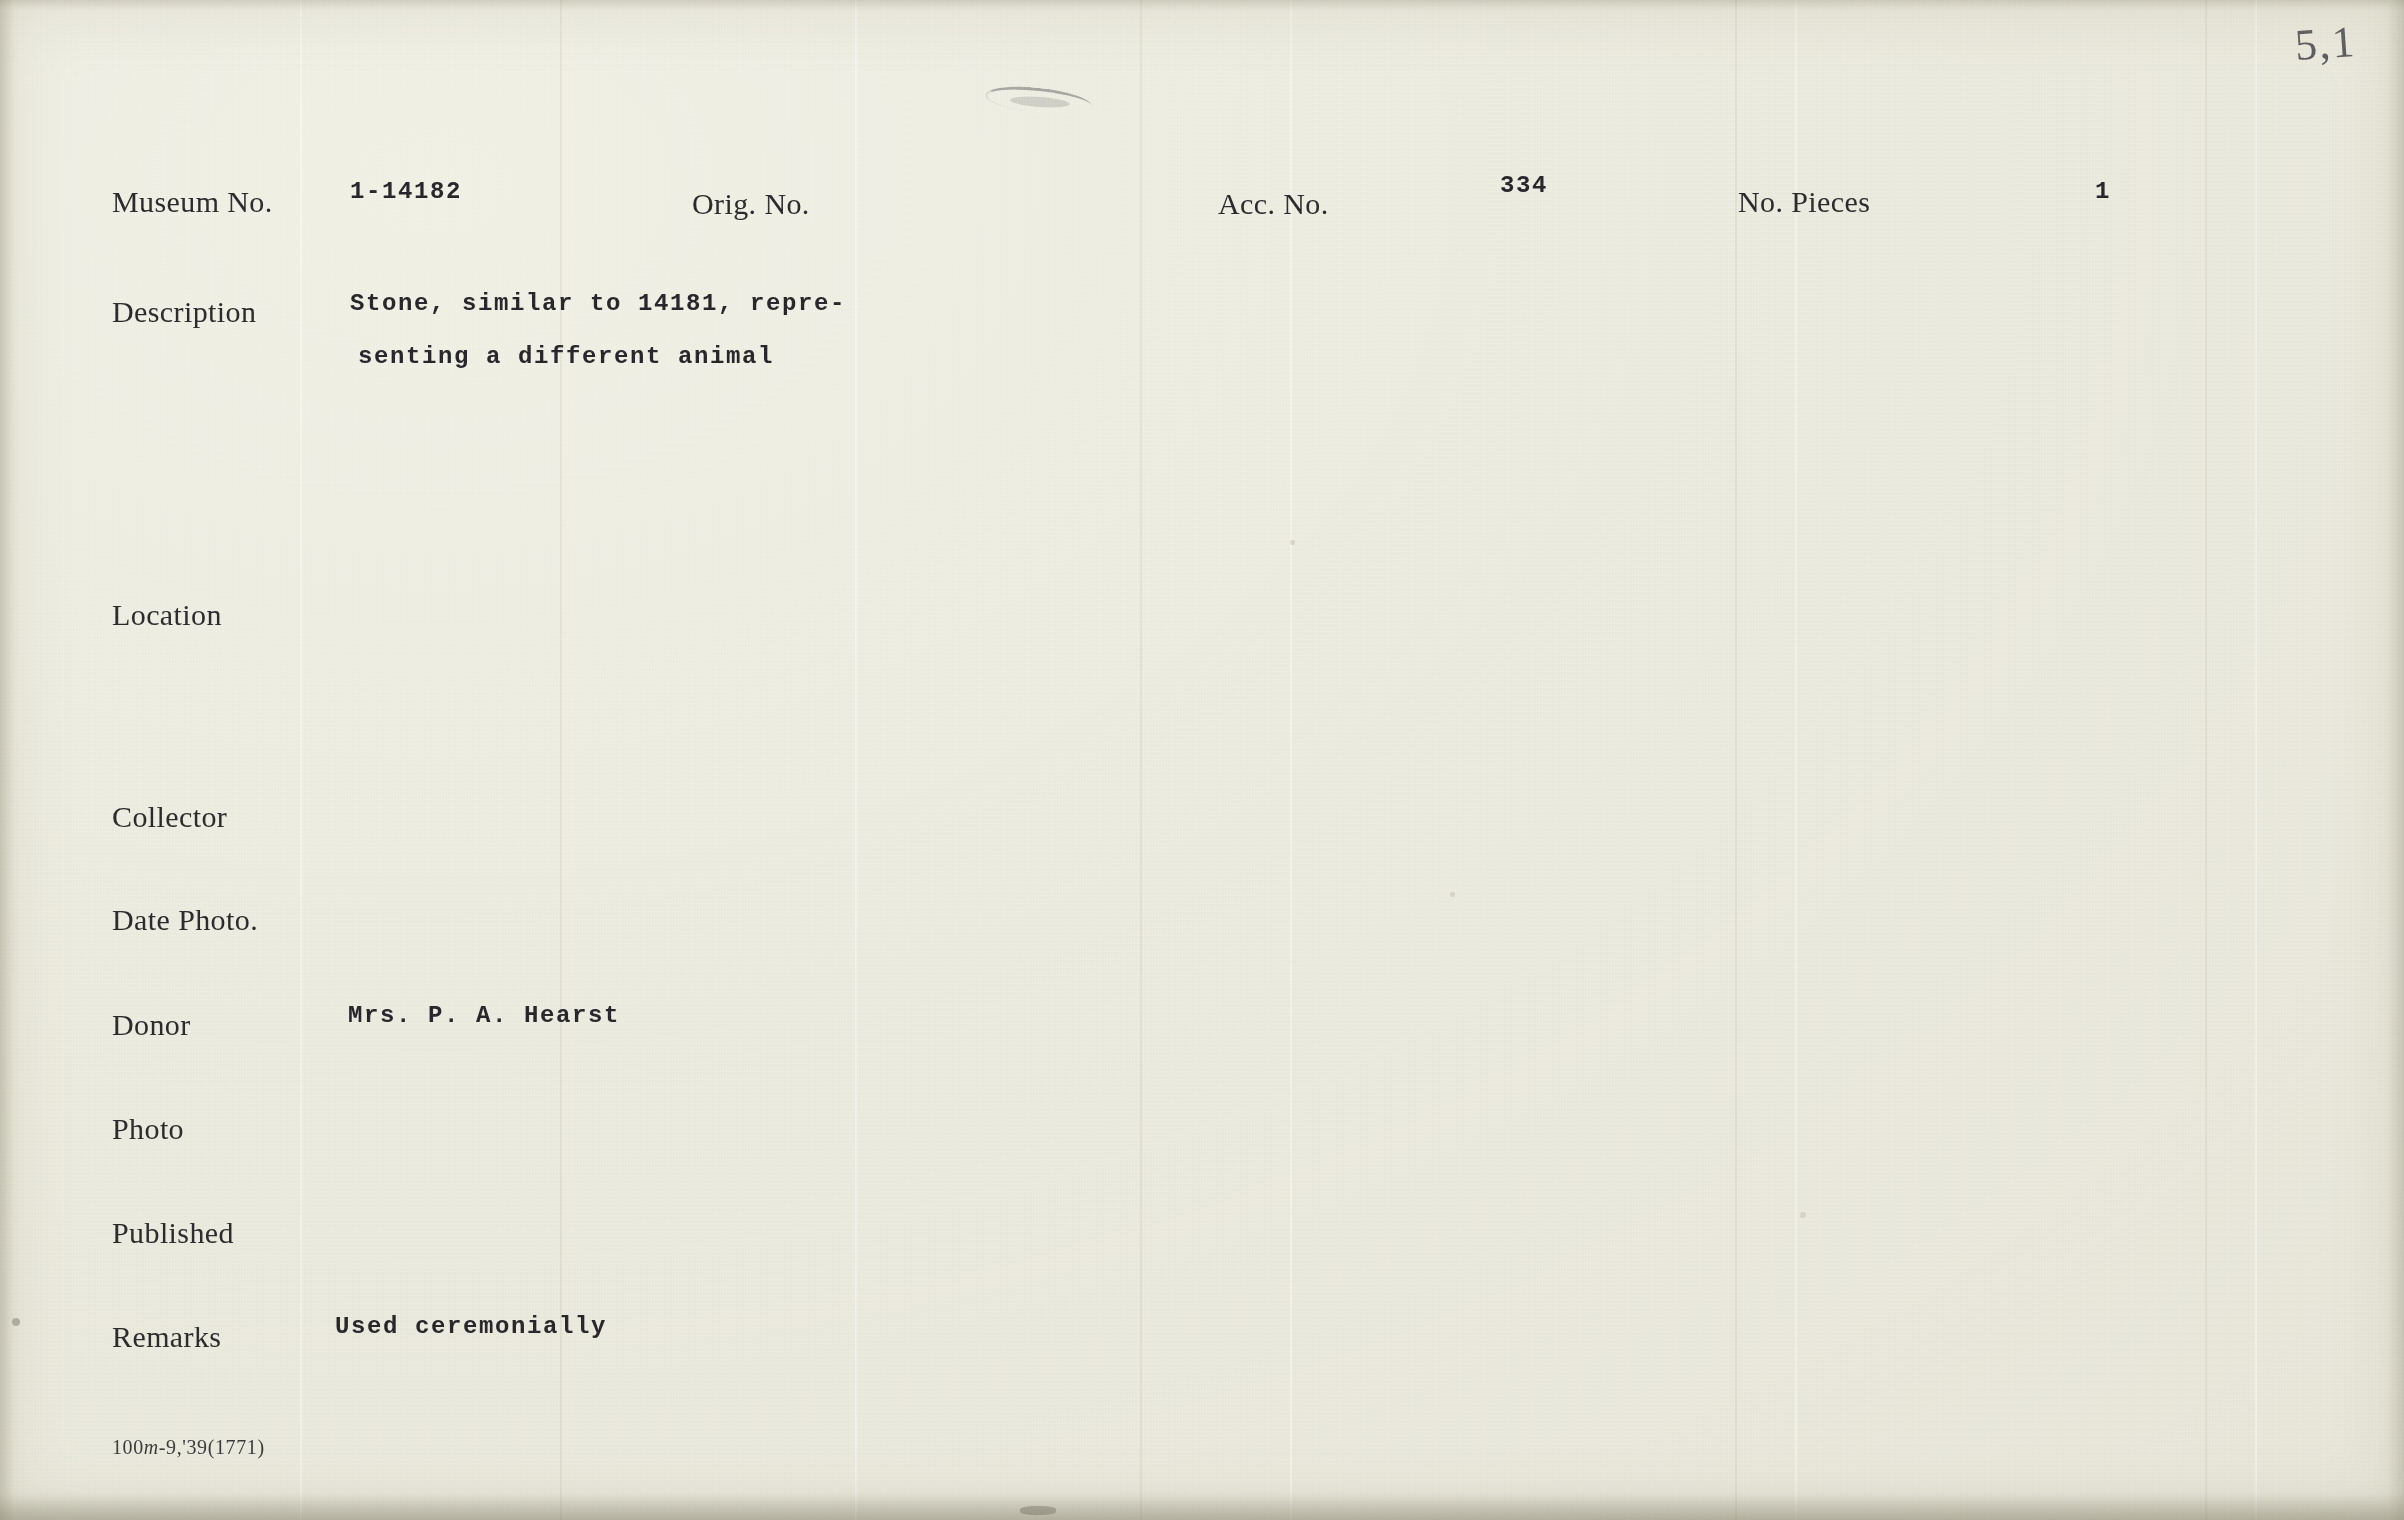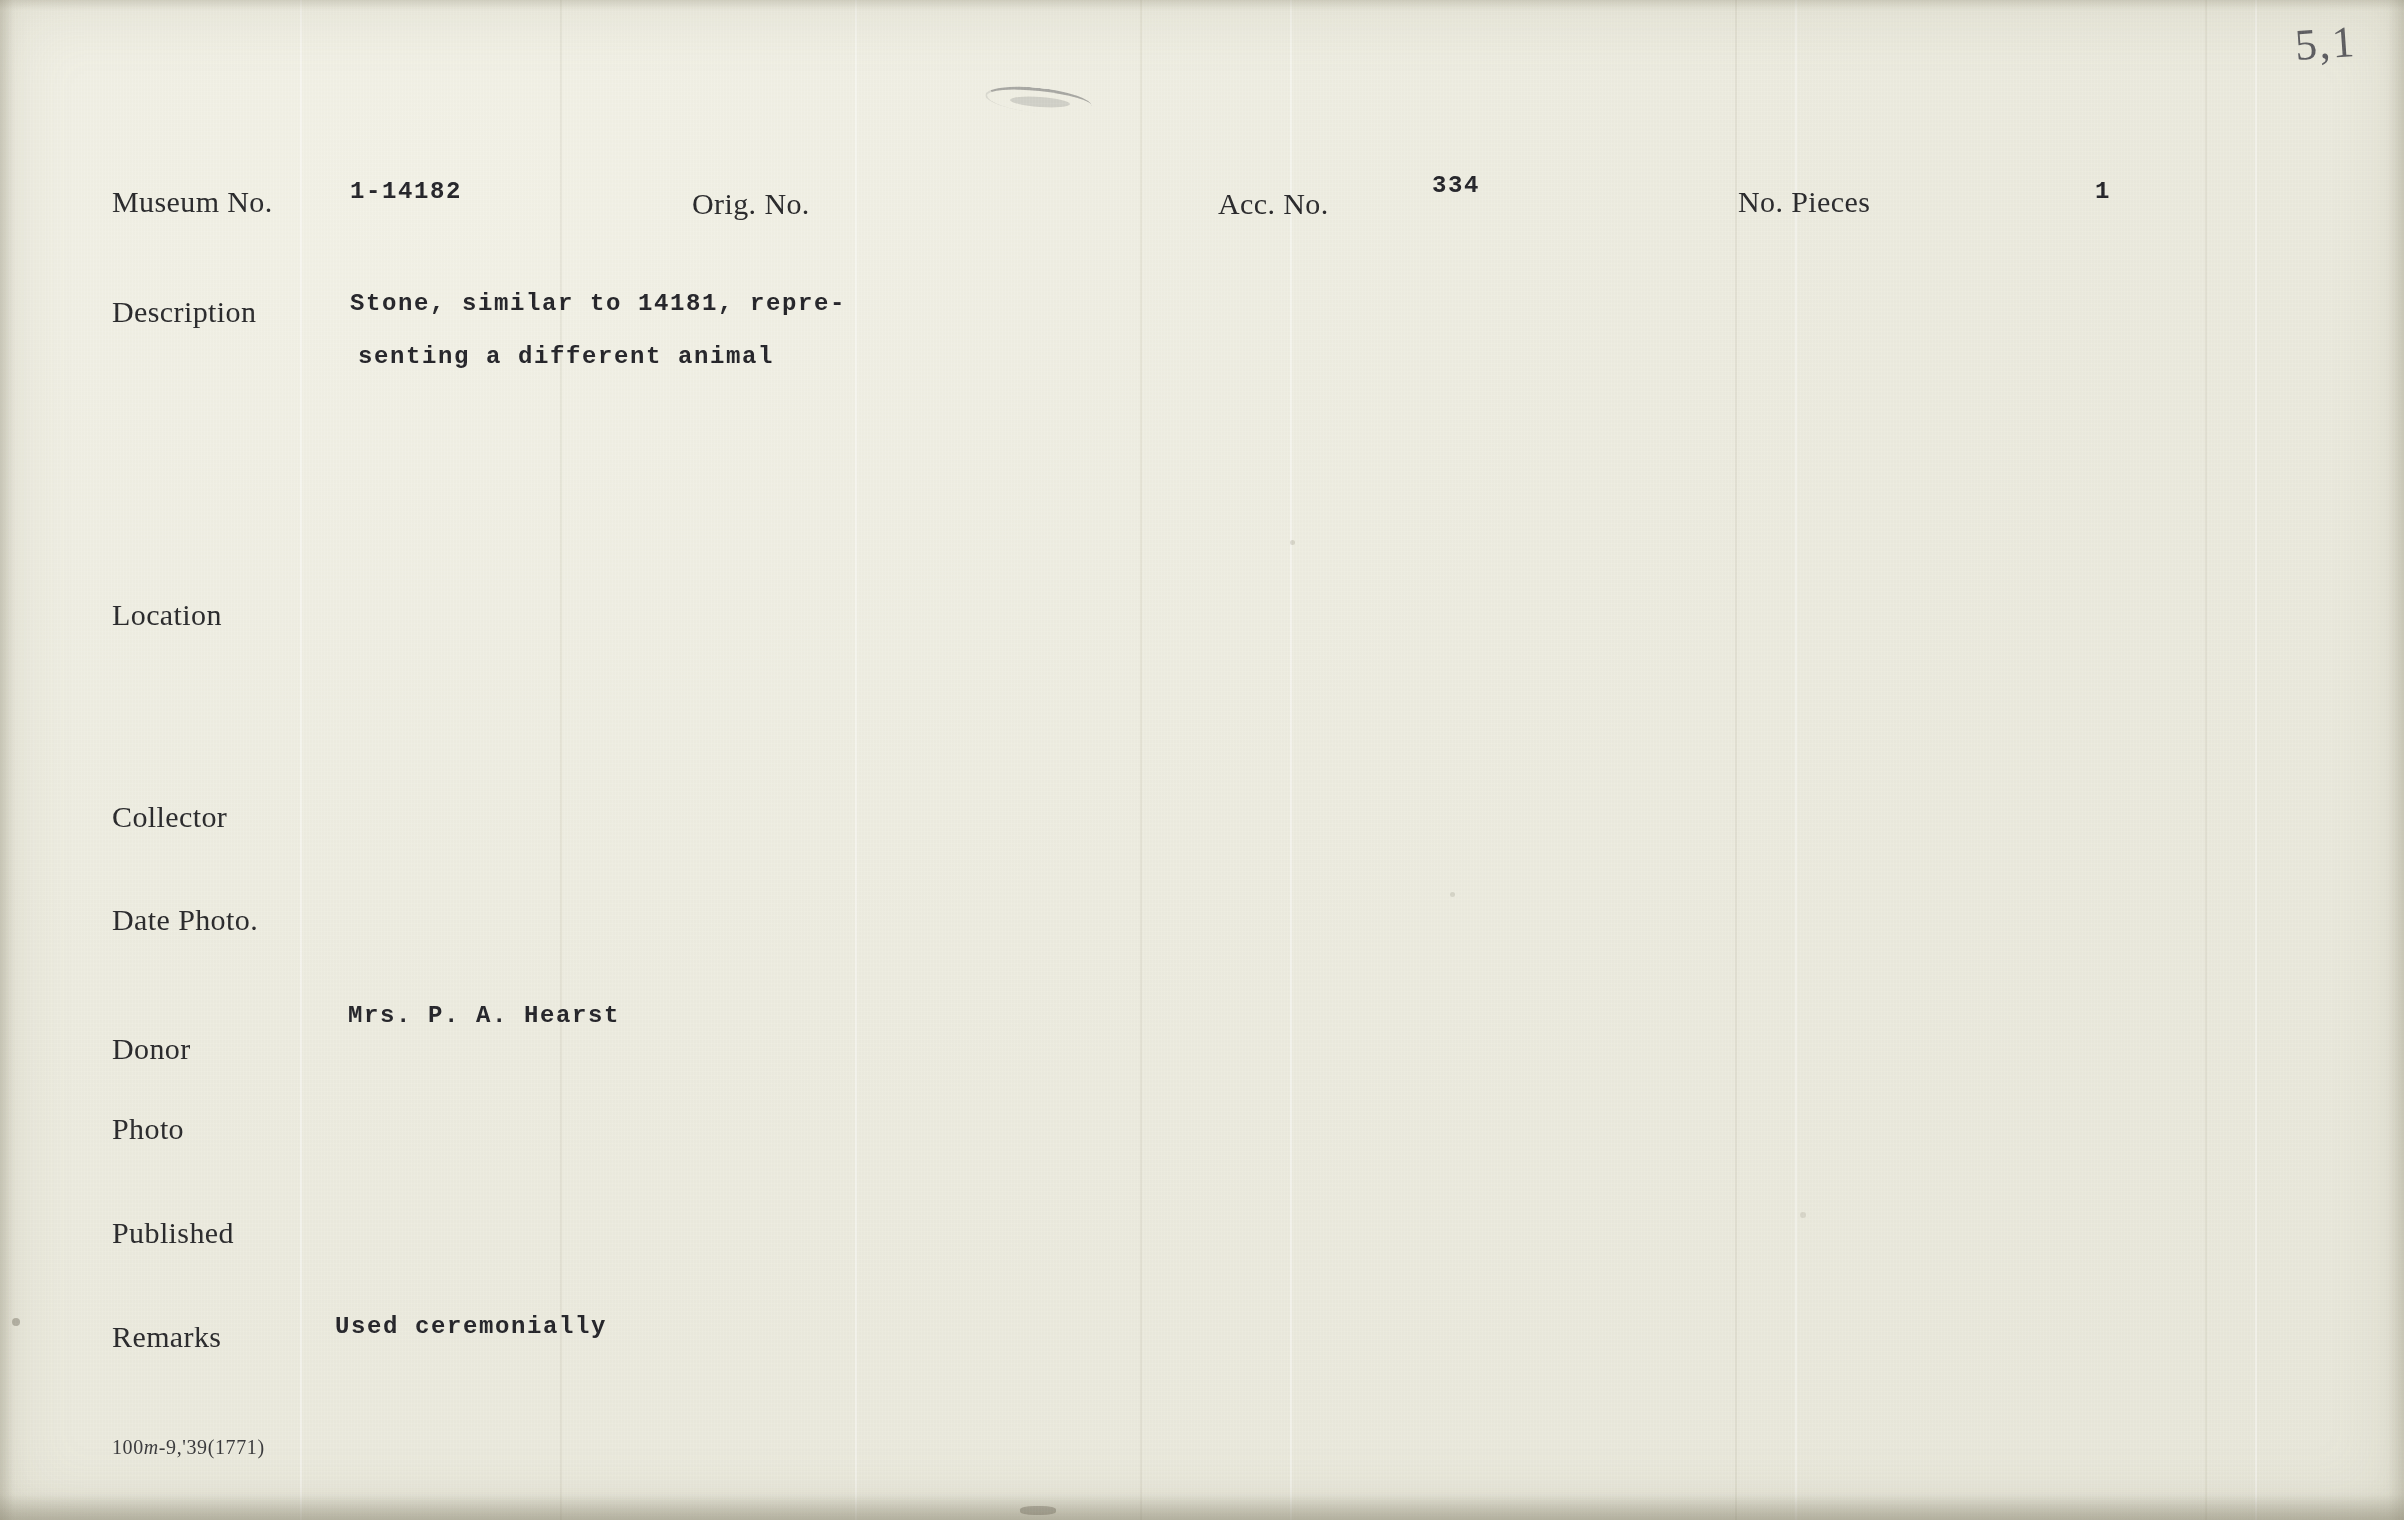--- a/index.html
+++ b/index.html
@@ -85,37 +85,37 @@
   }
 
   .row { position: absolute; }
 
   
   #lbl-museum   { left: 112px;  top: 185px; }
   #val-museum   { left: 350px;  top: 178px; }
   #lbl-orig     { left: 692px;  top: 187px; }
   #val-orig     { left: 880px;  top: 178px; }
   #lbl-acc      { left: 1218px; top: 187px; }
-  #val-acc      { left: 1432px; top: 172px; }
+  #val-acc      { left: 1500px; top: 172px; }
   #lbl-pieces   { left: 1738px; top: 185px; }
   #val-pieces   { left: 2095px; top: 178px; }
 
   
   #lbl-desc     { left: 112px;  top: 295px; }
   #val-desc-1   { left: 350px;  top: 290px; }
   #val-desc-2   { left: 358px;  top: 343px; }
 
   
   #lbl-loc      { left: 112px;  top: 598px; }
   #val-loc      { left: 350px;  top: 593px; }
 
   
   #lbl-collector { left: 112px; top: 800px; }
   #lbl-datecoll  { left: 112px; top: 903px; }
-  #lbl-donor     { left: 112px; top: 1008px; margin-top: 24px; }
+  #lbl-donor     { left: 112px; top: 1008px; }
   #val-donor     { left: 348px; top: 1002px; }
   #lbl-photo     { left: 112px; top: 1112px; }
   #lbl-published { left: 112px; top: 1216px; }
   #lbl-remarks   { left: 112px; top: 1320px; }
   #val-remarks   { left: 335px; top: 1313px; }
 
   
   #footer-imprint {
     left: 112px;
     top: 1436px;

